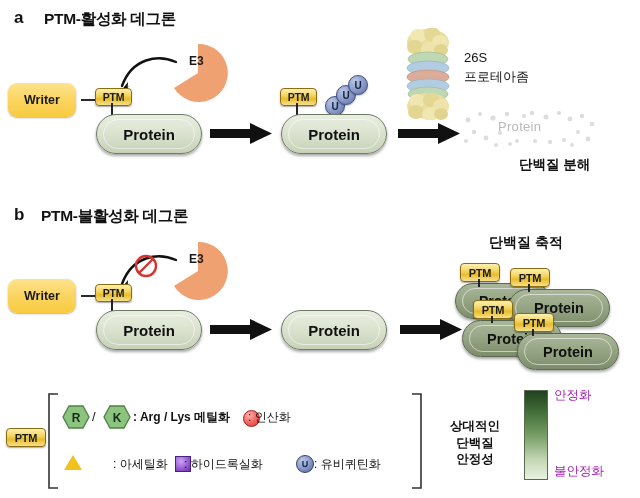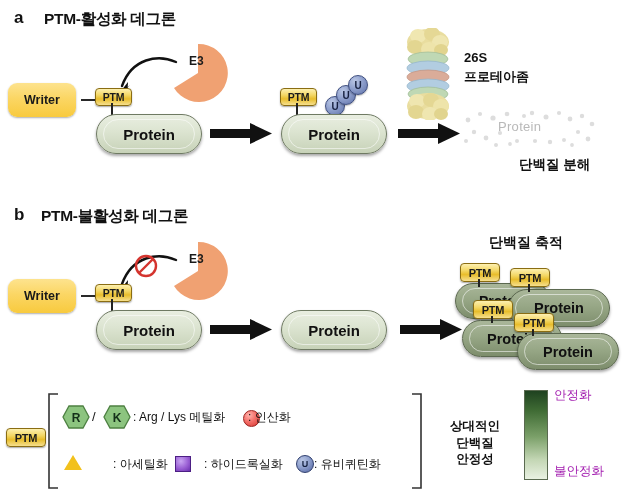--- a/index.html
+++ b/index.html
@@ -78,21 +78,21 @@
     box-shadow:0 1px 1.5px rgba(0,0,0,.3);
   }
 
   
   .degraded{
     font-size:13px;font-weight:normal;color:#b9b9b9;letter-spacing:.3px;
   }
 
   
   .klabel{font-size:12.5px;font-weight:bold;color:#111;white-space:nowrap;}
-  .klabel-n{font-size:12.5px;font-weight:bold;color:#111;white-space:nowrap;}
+  .klabel-n{font-size:12.5px;font-weight:normal;color:#111;white-space:nowrap;}
 
   
   .legend-txt{font-size:12px;color:#111;white-space:nowrap;}
   .tri{width:0;height:0;border-left:9px solid transparent;border-right:9px solid transparent;border-bottom:15px solid #f2c11c;}
   .sq{
     width:14px;height:14px;
     background:radial-gradient(circle at 35% 30%,#c9a6f2 0%,#9a5fd4 55%,#6a2fae 100%);
     border:1px solid #4c1f84;
   }
   .circ-red{
@@ -344,30 +344,30 @@
 
 <svg class="abs" style="left:62px;top:404px;" width="28" height="26" viewBox="0 0 28 26">
   <polygon points="7,2 21,2 27,13 21,24 7,24 1,13" fill="#8cc47f" stroke="#4d8042" stroke-width="1.3"></polygon>
   <text x="14" y="18" font-family="Liberation Sans, sans-serif" font-size="12" font-weight="bold" fill="#14301a" text-anchor="middle">R</text>
 </svg>
 <div class="abs legend-txt" style="left:92px;top:409px;font-size:13px;">/</div>
 <svg class="abs" style="left:103px;top:404px;" width="28" height="26" viewBox="0 0 28 26">
   <polygon points="7,2 21,2 27,13 21,24 7,24 1,13" fill="#8cc47f" stroke="#4d8042" stroke-width="1.3"></polygon>
   <text x="14" y="18" font-family="Liberation Sans, sans-serif" font-size="12" font-weight="bold" fill="#14301a" text-anchor="middle">K</text>
 </svg>
-<div class="abs legend-txt" style="left:133px;top:409px;">: Arg / Lys 메틸화</div>
+<div class="abs legend-txt" style="left:133px;top:409px;font-weight:bold;">: Arg / Lys 메틸화</div>
 
 <div class="abs circ-red" style="left:243px;top:410px;"></div>
 <div class="abs legend-txt" style="left:248px;top:409px;">: 인산화</div>
 
 <div class="abs tri" style="left:64px;top:455px;"></div>
 <div class="abs legend-txt" style="left:85px;top:456px;margin-left:28px;">: 아세틸화</div>
 
 <div class="abs sq" style="left:175px;top:456px;"></div>
-<div class="abs legend-txt" style="left:192px;top:456px;padding-left:12px;">: 하이드록실화</div>
+<div class="abs legend-txt" style="left:184px;top:456px;">: 하이드록실화</div>
 
 <div class="abs ub-legend" style="left:296px;top:455px;">
   <span>U</span>
 </div>
 <div class="abs legend-txt" style="left:314px;top:456px;">: 유비퀴틴화</div>
 
 <svg class="abs" style="left:410px;top:392px;" width="14" height="98" viewBox="0 0 14 98">
   <path d="M2,2 L11,2 L11,96 L2,96" fill="none" stroke="#333" stroke-width="1.6"></path>
 </svg>
 

